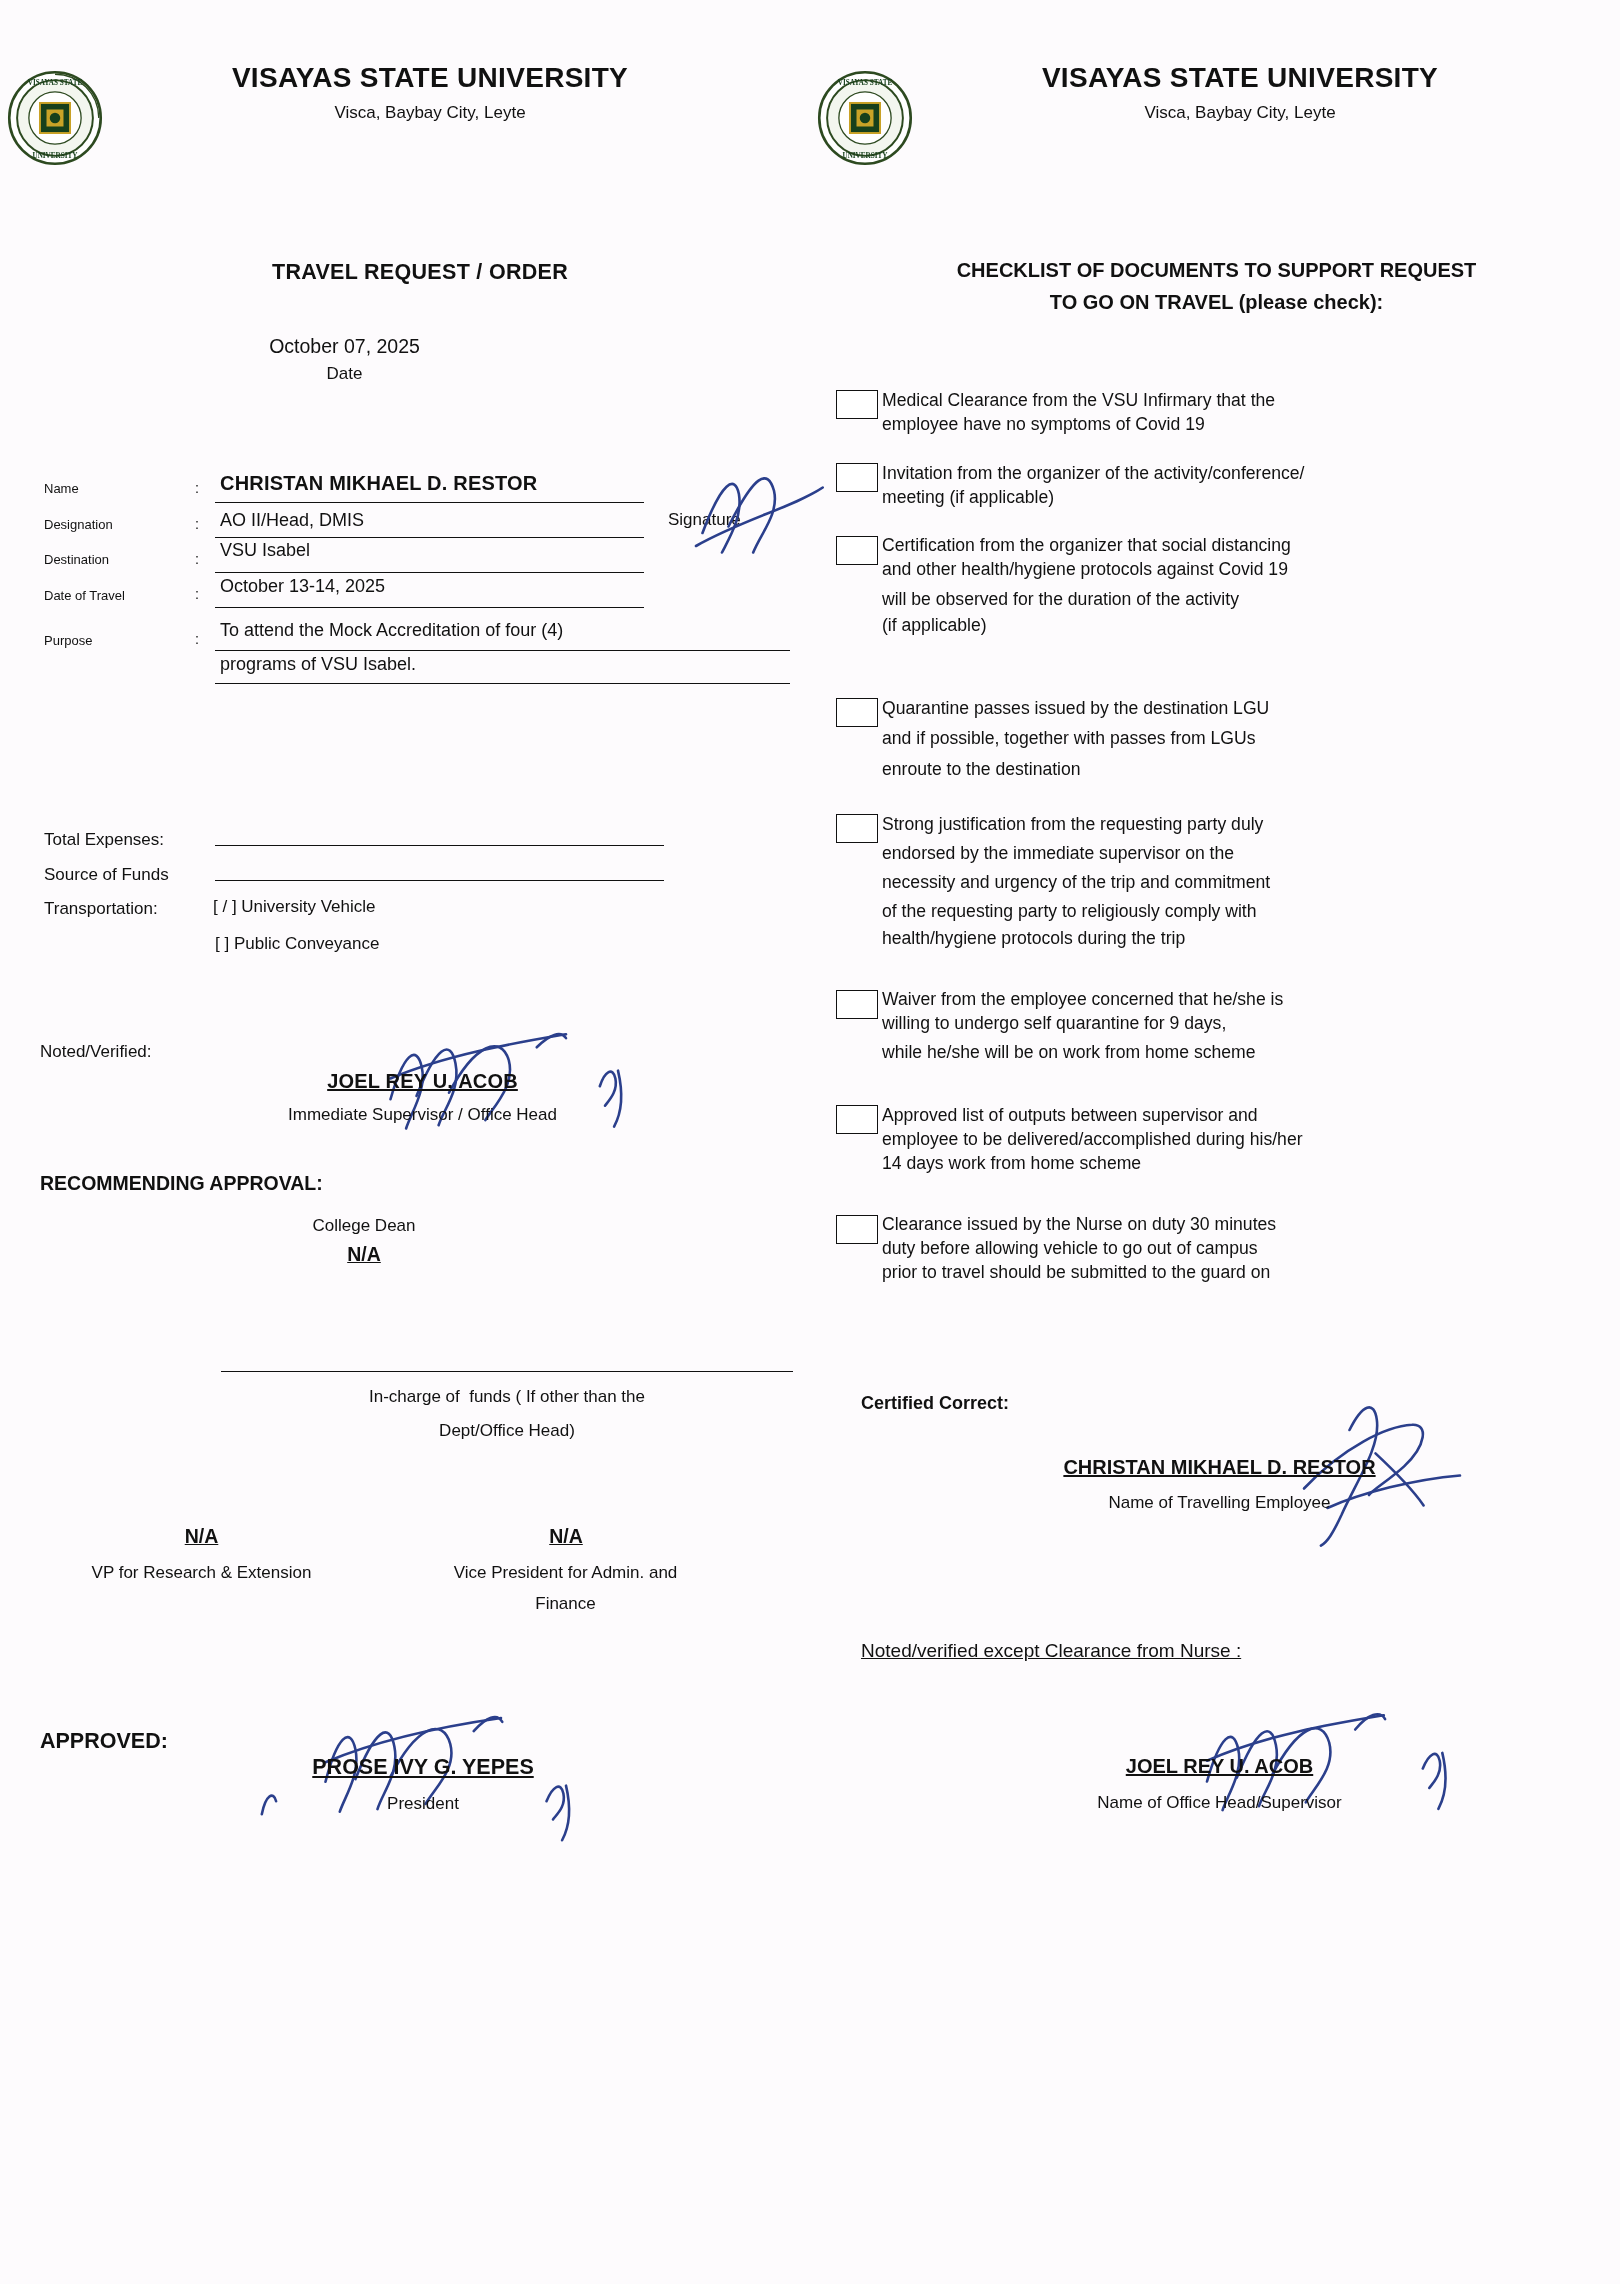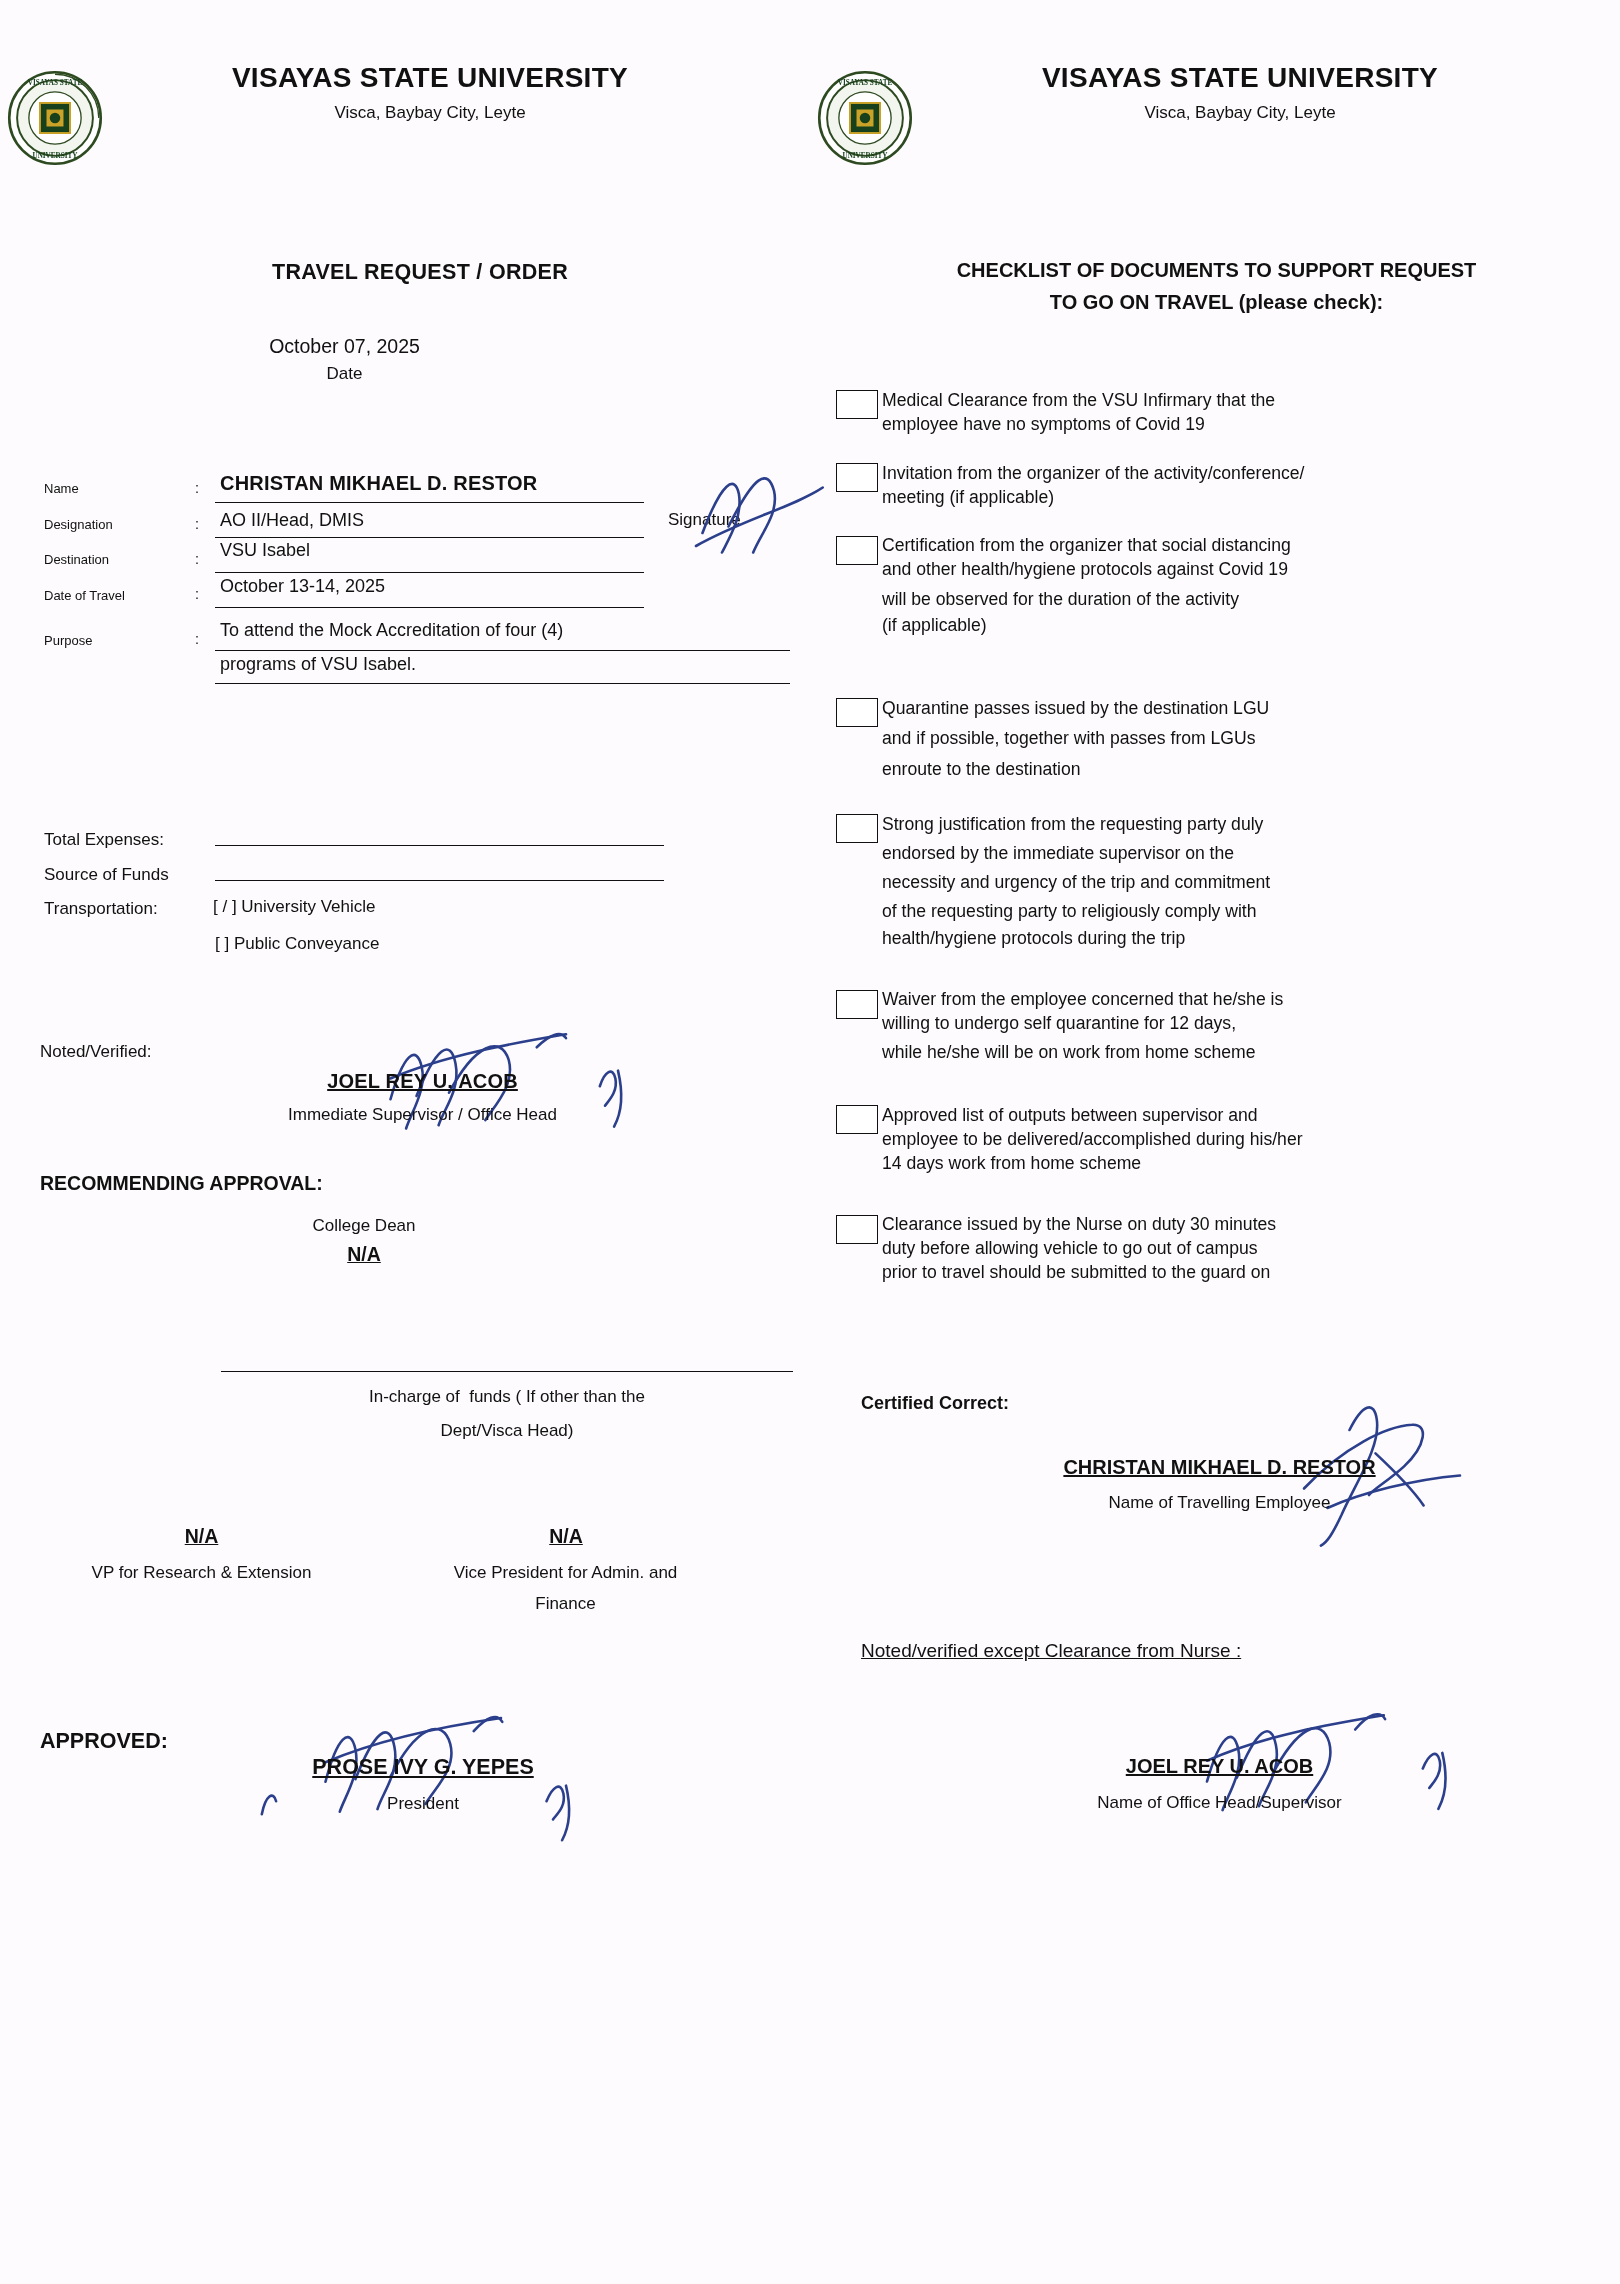--- a/index.html
+++ b/index.html
@@ -207,21 +207,21 @@
     <div class="t handname u center" style="top:1070px; left:195px; width:455px;">JOEL REY U. ACOB</div>
     <div class="t md center" style="top:1105px; left:182px; width:481px;">Immediate Supervisor / Office Head</div>
 
     <div class="t lg b" style="top:1172px; left:40px;">RECOMMENDING APPROVAL:</div>
 
     <div class="t lg b u center" style="top:1243px; left:234px; width:260px;">N/A</div>
     <div class="t md center" style="top:1216px; left:234px; width:260px;">College Dean</div>
 
     <div class="line" style="top:1371px; left:221px; width:572px;"></div>
     <div class="t md center" style="top:1387px; left:221px; width:572px;">In-charge of  funds ( If other than the</div>
-    <div class="t md center" style="top:1421px; left:221px; width:572px;">Dept/Visca Head)</div>
+    <div class="t md center" style="top:1421px; left:221px; width:572px;">Dept/Office Head)</div>
 
     <div class="t lg b u center" style="top:1525px; left:32.5px; width:338px;">N/A</div>
     <div class="t md center" style="top:1563px; left:19.5px; width:364px;">VP for Research &amp; Extension</div>
 
     <div class="t lg b u center" style="top:1525px; left:397px; width:338px;">N/A</div>
     <div class="t md center" style="top:1563px; left:390px; width:351px;">Vice President for Admin. and</div>
     <div class="t md center" style="top:1594px; left:390px; width:351px;">Finance</div>
 
     <div class="t" style="top:1729px; left:40px; font-size:21.5px; font-weight:bold;">APPROVED:</div>
 
@@ -300,21 +300,21 @@
       <div>Strong justification from the requesting party duly</div>
       <div style="margin-top:5.2px">endorsed by the immediate supervisor on the</div>
       <div style="margin-top:5.2px">necessity and urgency of the trip and commitment</div>
       <div style="margin-top:5.2px">of the requesting party to religiously comply with</div>
       <div style="margin-top:2.6px">health/hygiene protocols during the trip</div>
     </div>
 
     <div class="chkbox" style="top:990px; left:26px;"></div>
     <div class="chk-text" style="top:988px; left:72px; width:728px;">
       <div>Waiver from the employee concerned that he/she is</div>
-      <div>willing to undergo self quarantine for 12 days,</div>
+      <div>willing to undergo self quarantine for 9 days,</div>
       <div style="margin-top:5.2px">while he/she will be on work from home scheme</div>
     </div>
 
     <div class="chkbox" style="top:1105px; left:26px;"></div>
     <div class="chk-text" style="top:1104px; left:72px; width:735px;">
       <div>Approved list of outputs between supervisor and</div>
       <div>employee to be delivered/accomplished during his/her</div>
       <div>14 days work from home scheme</div>
     </div>
 

